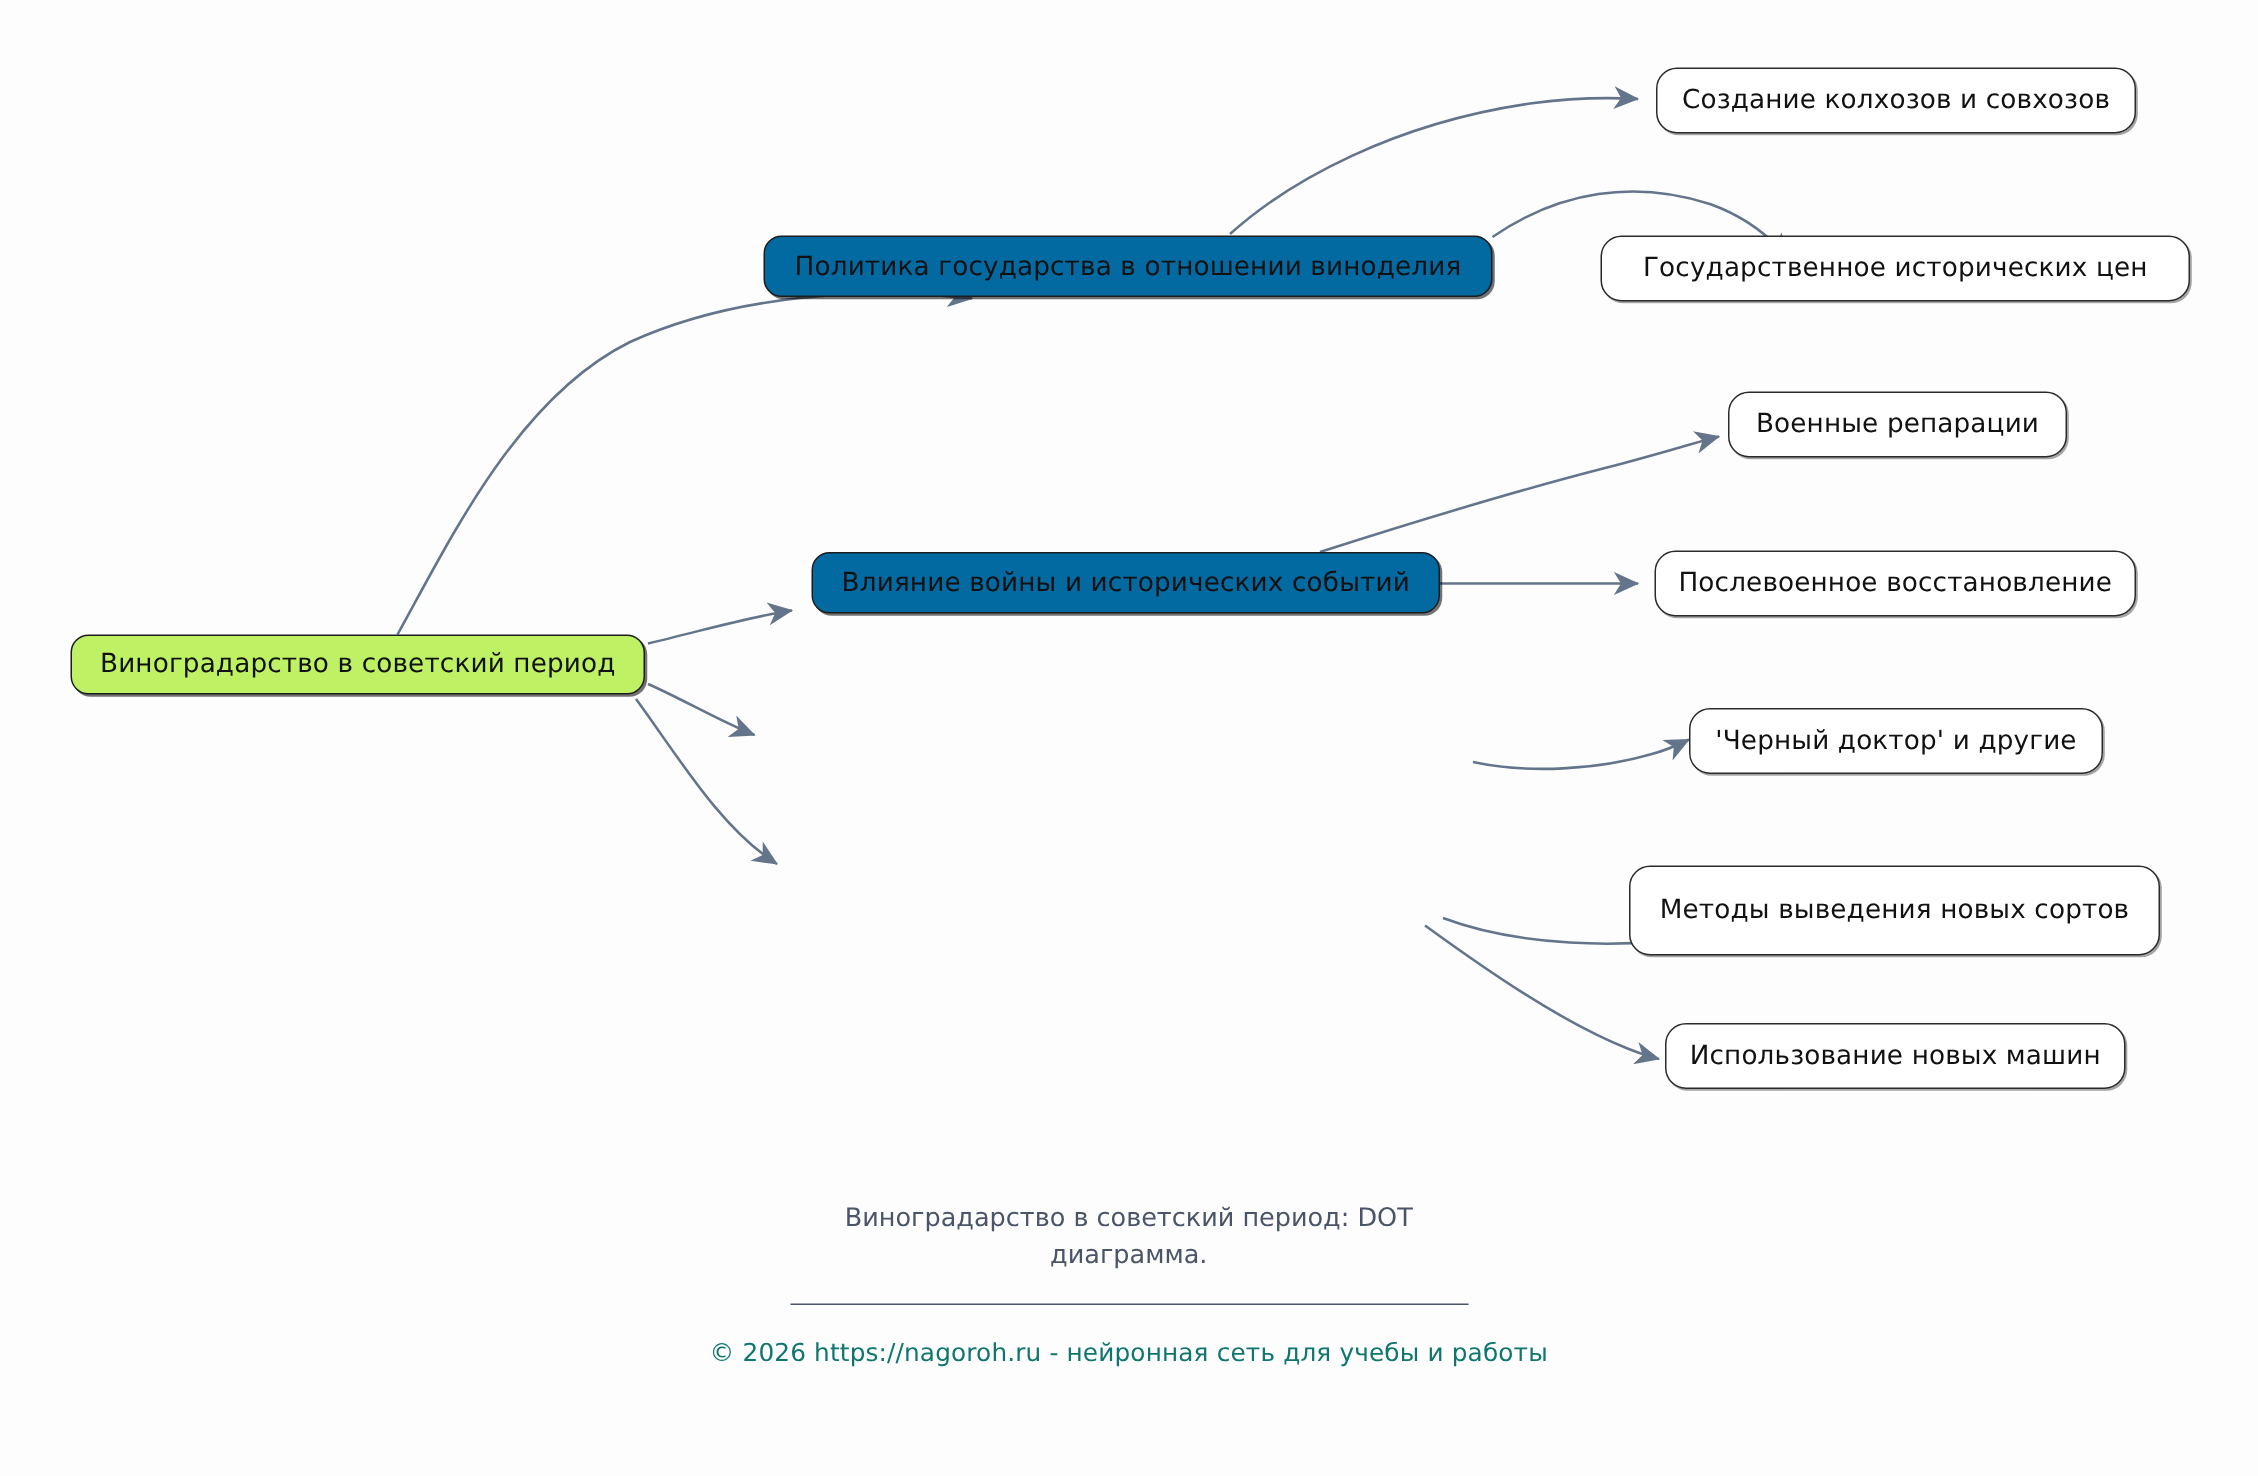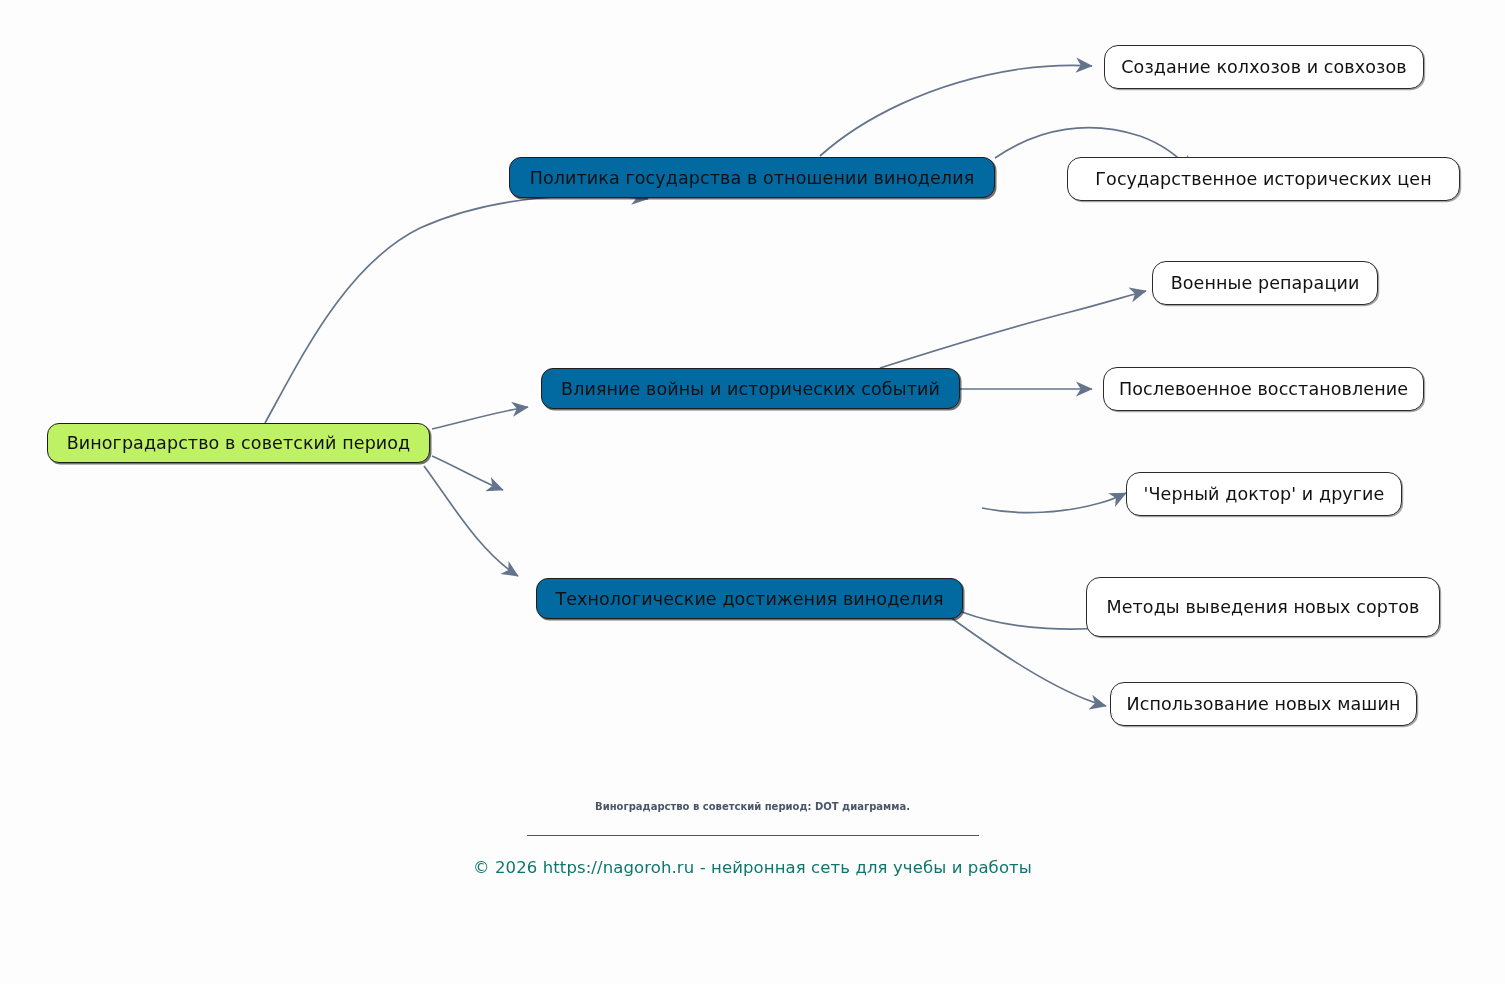--- a/index.html
+++ b/index.html
@@ -69,22 +69,22 @@
   
   #footer {
     position: absolute;
     left: 0;
     top: 800px;
     width: 1505px;
     text-align: center;
   }
   #footer-title {
     font-family: "DejaVu Sans", sans-serif;
-    font-size: 10px;
-    font-weight: bold;
+    font-size: 17px;
+    font-weight: normal;
     color: #4a5568;
     line-height: 1.45;
     width: 470px;
     margin: 0 auto;
   }
   #footer-rule {
     width: 452px;
     height: 0;
     margin: 20px auto 0 auto;
     border-top: 1.5px solid #4a5568;
@@ -155,23 +155,20 @@
 
   <div class="node node-leaf" style="left:1103px; top:367px; width:321px; height:44px;">
     <span>Послевоенное восстановление</span>
   </div>
 
 
   <div class="node node-leaf" style="left:1126px; top:472px; width:276px; height:44px;">
     <span>'Черный доктор' и другие</span>
   </div>
 
-  <div class="node node-branch" style="left:536px; top:578px; width:427px; height:41px;">
-    <span>Технологические достижения виноделия</span>
-  </div>
 
   <div class="node node-leaf" style="left:1086px; top:577px; width:354px; height:60px;">
     <span>Методы выведения новых сортов</span>
   </div>
 
   <div class="node node-leaf" style="left:1110px; top:682px; width:307px; height:44px;">
     <span>Использование новых машин</span>
   </div>
 
   <div id="footer">

